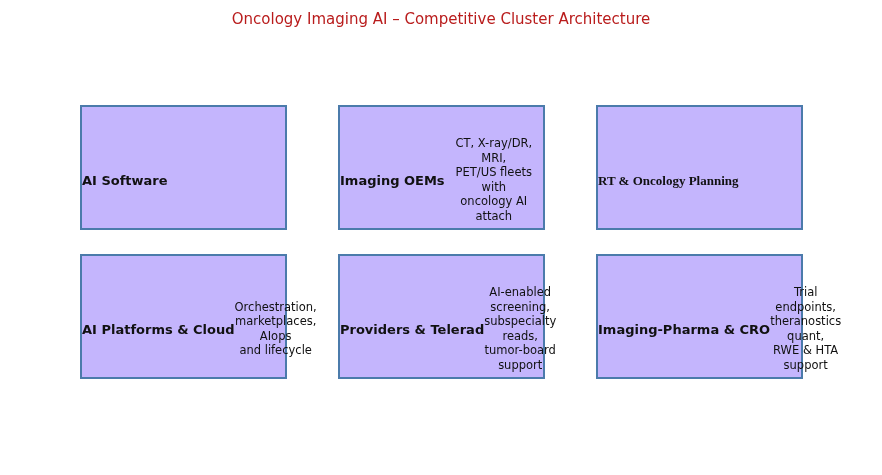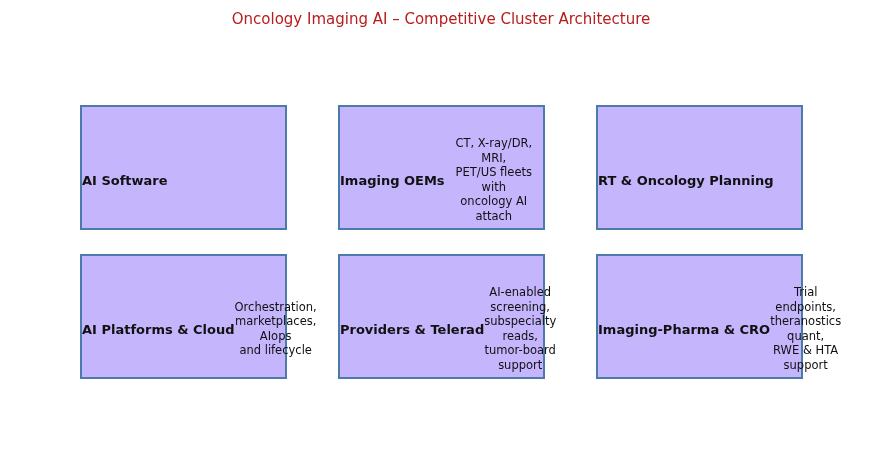--- a/index.html
+++ b/index.html
@@ -50,21 +50,21 @@
   .cluster-desc {
     margin-top: 24px;
     font-size: 11.5px;
     line-height: 14.5px;
     color: #111111;
     white-space: pre-line;
   }
   
   .pos-r0c0 { left: 80px;  top: 105px; }
   .pos-r0c1 { left: 338px; top: 105px; }
-  .pos-r0c2 { left: 596px; top: 105px; }
+  .pos-r0c2 { left: 596px; top: 105px; font-family: Liberation Serif, serif; }
   .pos-r1c0 { left: 80px;  top: 254px; }
   .pos-r1c1 { left: 338px; top: 254px; }
   .pos-r1c2 { left: 596px; top: 254px; }
 </style>
 </head>
 <body>
 
 <div class="canvas">
 
   <div class="fig-title">Oncology Imaging AI – Competitive Cluster Architecture</div>

